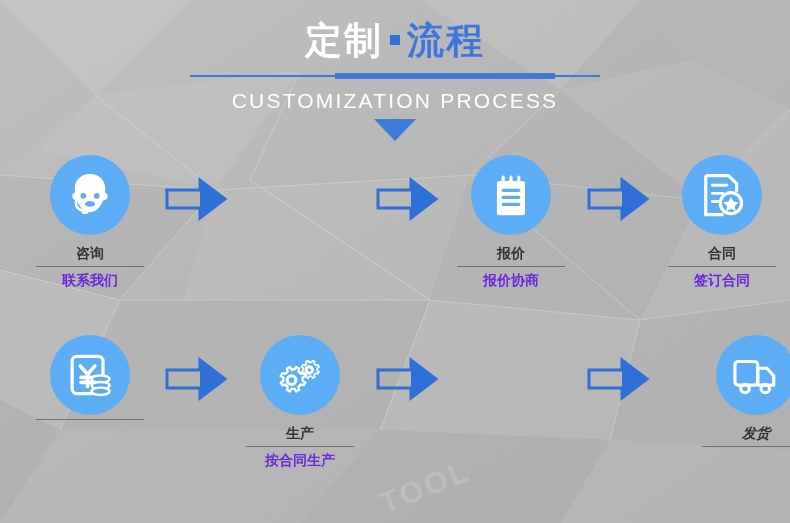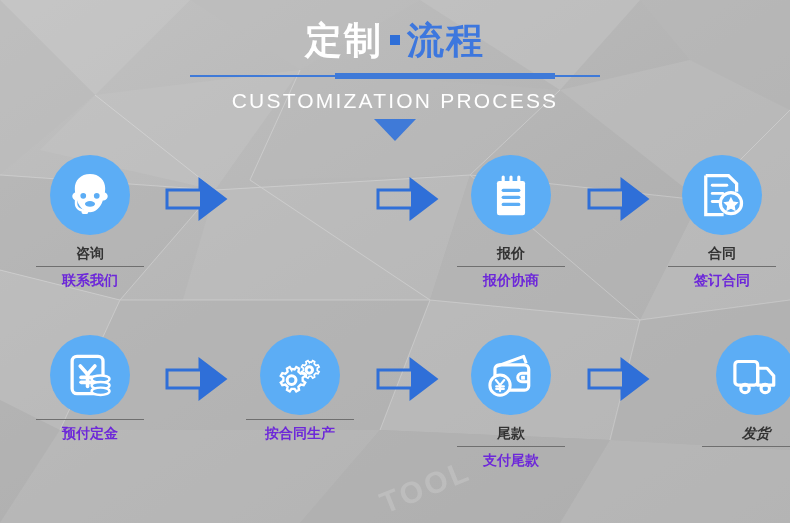--- a/index.html
+++ b/index.html
@@ -252,21 +252,20 @@
             <line x1="21" y1="41" x2="37" y2="41"></line>
           </g>
           <g fill="#5cadf5" stroke="#ffffff" stroke-width="3">
             <ellipse cx="45" cy="37" rx="11" ry="4.5"></ellipse>
             <ellipse cx="45" cy="45" rx="11" ry="4.5"></ellipse>
             <ellipse cx="45" cy="52" rx="11" ry="4.5"></ellipse>
           </g>
         </svg>
       </div>
       <div class="divider"></div>
-      <div class="lbl-sub">预付定金</div>
     </div>
 
     <div class="arrow" style="left:152px;">
       <svg width="64" height="44" viewBox="0 0 64 44">
         <path d="M3 13 H36 V3 L61 22 L36 41 V31 H3 Z" fill="none" stroke="#2f6fd8" stroke-width="3"></path>
         <path d="M36 3 L61 22 L36 41 Z" fill="#2f6fd8"></path>
       </svg>
     </div>
 
     <div class="step" style="left:213px;top:0;">
@@ -275,52 +274,32 @@
           <g transform="translate(22,38)">
             <path d="M0-17 l4.6 1 2.6-3.9 4.2 2.4-1 4.6 3.4 3.4 4.6-1 2.4 4.2-3.9 2.6 0 4.8 3.9 2.6-2.4 4.2-4.6-1-3.4 3.4 1 4.6-4.2 2.4-2.6-3.9-4.8 0-2.6 3.9-4.2-2.4 1-4.6-3.4-3.4-4.6 1-2.4-4.2 3.9-2.6 0-4.8-3.9-2.6 2.4-4.2 4.6 1 3.4-3.4-1-4.6 4.2-2.4 2.6 3.9z" transform="scale(0.78)"></path>
             <circle cx="0" cy="0" r="5.2"></circle>
           </g>
           <g transform="translate(43,26)">
             <path d="M0-17 l4.6 1 2.6-3.9 4.2 2.4-1 4.6 3.4 3.4 4.6-1 2.4 4.2-3.9 2.6 0 4.8 3.9 2.6-2.4 4.2-4.6-1-3.4 3.4 1 4.6-4.2 2.4-2.6-3.9-4.8 0-2.6 3.9-4.2-2.4 1-4.6-3.4-3.4-4.6 1-2.4-4.2 3.9-2.6 0-4.8-3.9-2.6 2.4-4.2 4.6 1 3.4-3.4-1-4.6 4.2-2.4 2.6 3.9z" transform="scale(0.56)"></path>
             <circle cx="0" cy="0" r="3.8"></circle>
           </g>
         </svg>
       </div>
+      <div class="lbl-main">生产</div>
       <div class="divider"></div>
       <div class="lbl-sub">按合同生产</div>
     </div>
 
     <div class="arrow" style="left:363px;">
       <svg width="64" height="44" viewBox="0 0 64 44">
         <path d="M3 13 H36 V3 L61 22 L36 41 V31 H3 Z" fill="none" stroke="#2f6fd8" stroke-width="3"></path>
         <path d="M36 3 L61 22 L36 41 Z" fill="#2f6fd8"></path>
       </svg>
     </div>
 
-    <div class="step" style="left:424px;top:0;">
-      <div class="circle">
-        <svg width="54" height="54" viewBox="0 0 64 64">
-          <path d="M14 22 L47 10 L50 18" fill="none" stroke="#ffffff" stroke-width="3.6" stroke-linejoin="round"></path>
-          <rect x="13" y="20" width="40" height="30" rx="5" fill="none" stroke="#ffffff" stroke-width="3.8"></rect>
-          <path d="M53 30h-8a5 5 0 000 10h8" fill="none" stroke="#ffffff" stroke-width="3.6"></path>
-          <rect x="44" y="33" width="4.5" height="4.5" fill="#ffffff"></rect>
-          <circle cx="19" cy="44" r="12" fill="#5cadf5" stroke="#ffffff" stroke-width="3.6"></circle>
-          <g stroke="#ffffff" stroke-width="2.6" stroke-linecap="round">
-            <line x1="14" y1="38" x2="19" y2="44"></line>
-            <line x1="24" y1="38" x2="19" y2="44"></line>
-            <line x1="19" y1="44" x2="19" y2="51"></line>
-            <line x1="14.5" y1="45.5" x2="23.5" y2="45.5"></line>
-            <line x1="14.5" y1="48.5" x2="23.5" y2="48.5"></line>
-          </g>
-        </svg>
-      </div>
-      <div class="lbl-main">尾款</div>
-      <div class="divider"></div>
-      <div class="lbl-sub">支付尾款</div>
-    </div>
 
     <div class="arrow" style="left:574px;">
       <svg width="64" height="44" viewBox="0 0 64 44">
         <path d="M3 13 H36 V3 L61 22 L36 41 V31 H3 Z" fill="none" stroke="#2f6fd8" stroke-width="3"></path>
         <path d="M36 3 L61 22 L36 41 Z" fill="#2f6fd8"></path>
       </svg>
     </div>
 
     <div class="step" style="left:669px;top:0;font-style:italic;">
       <div class="circle">

